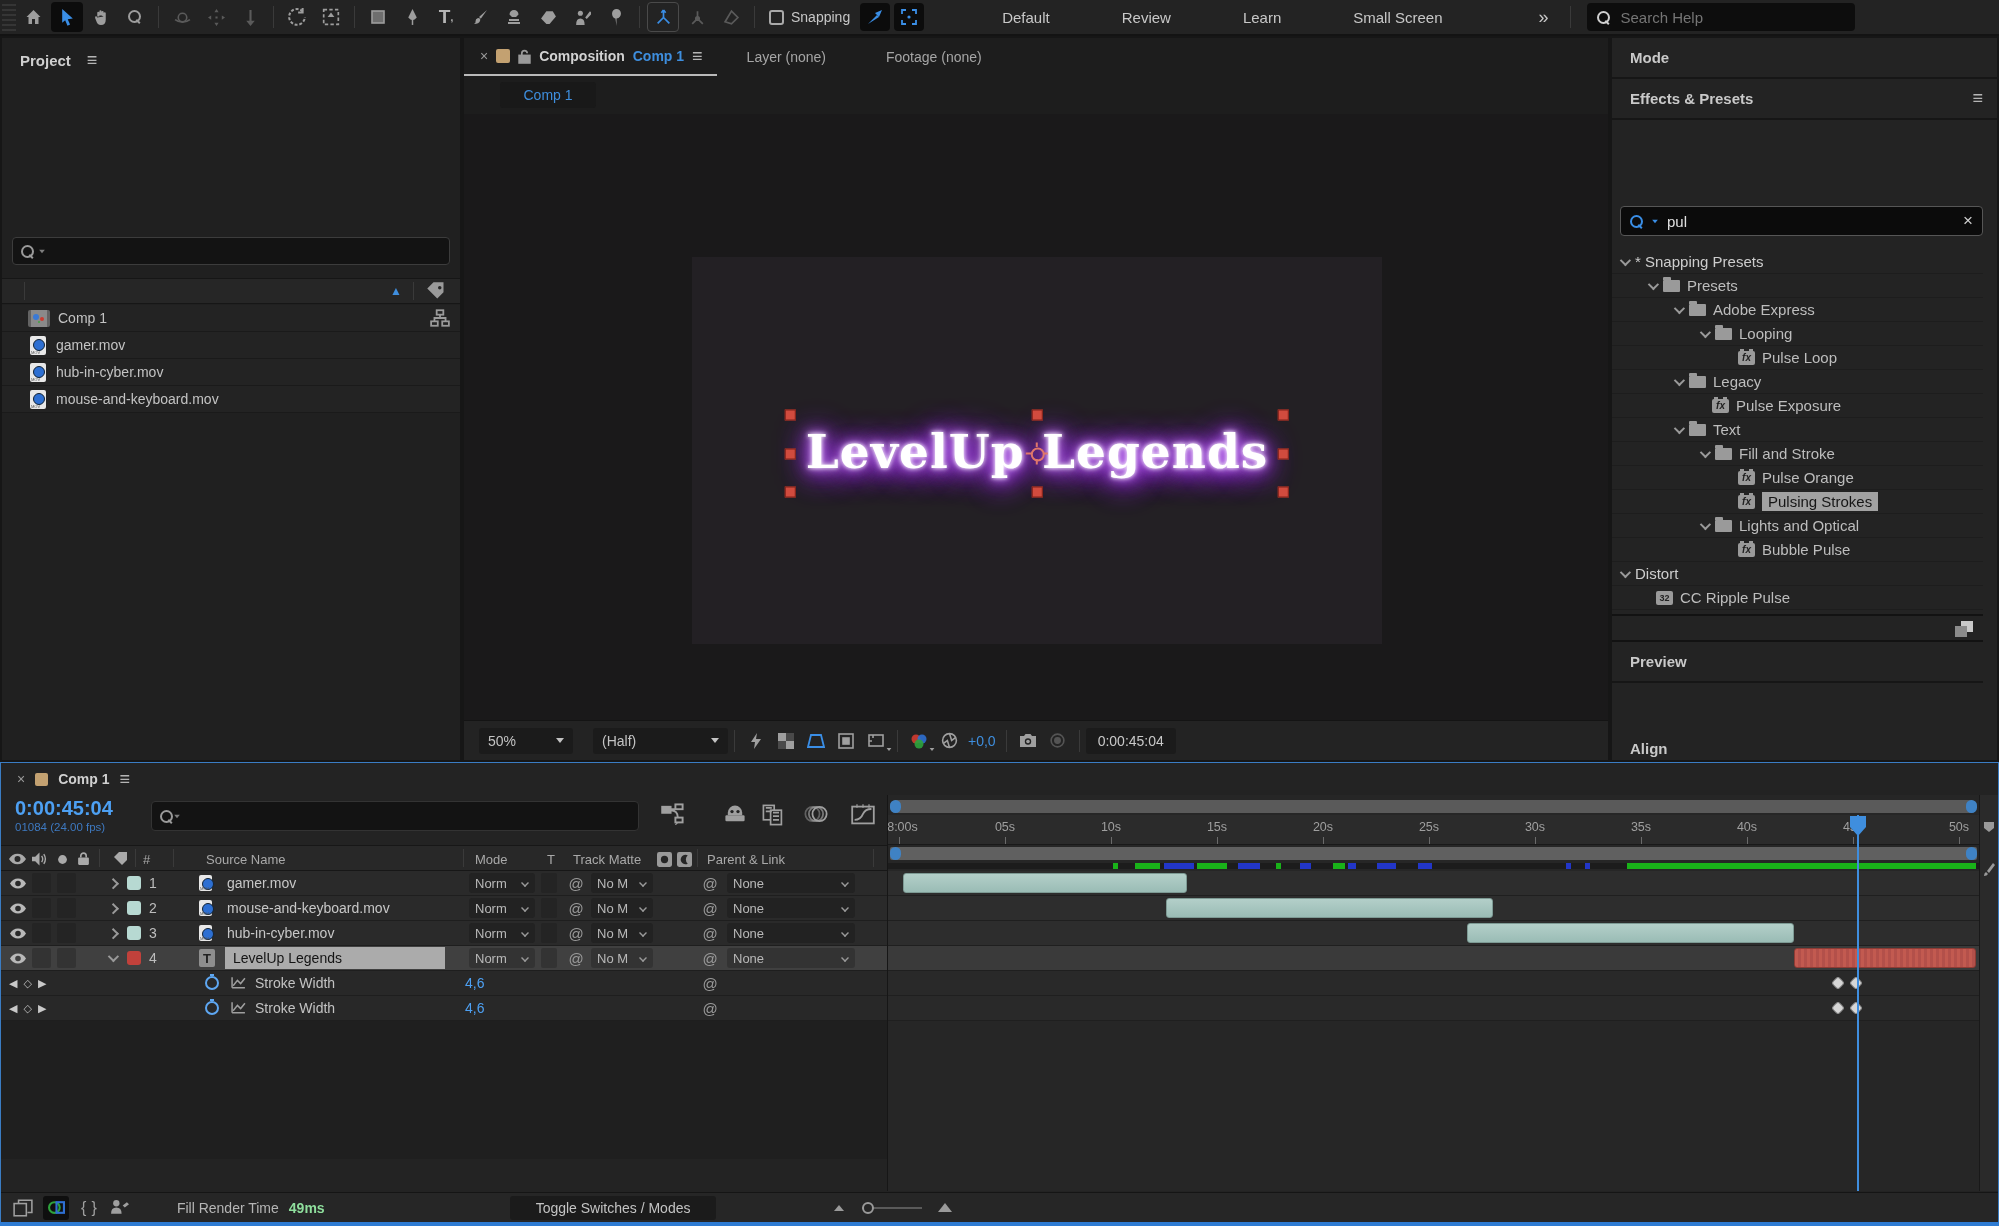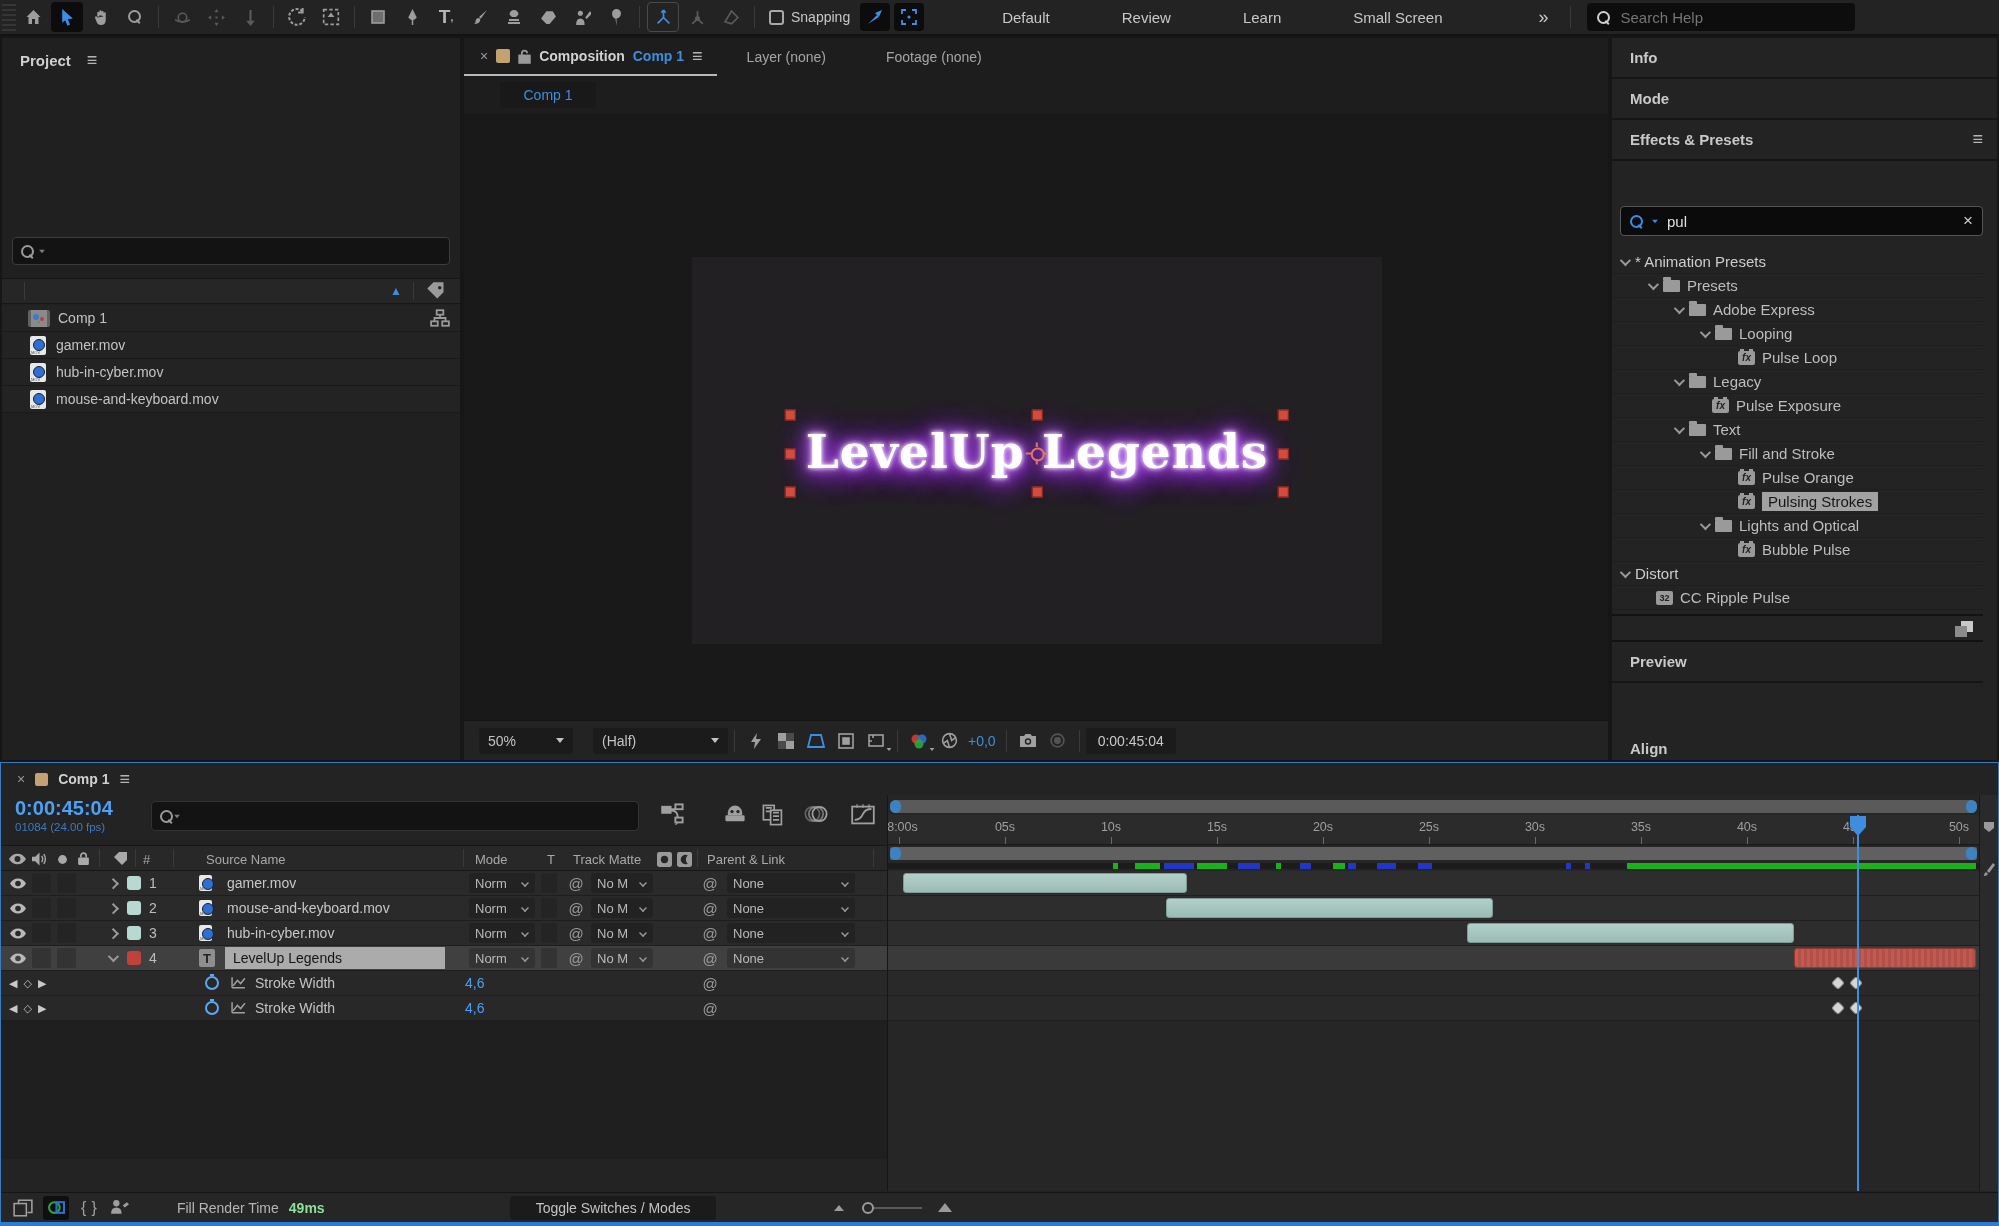--- a/index.html
+++ b/index.html
@@ -455,39 +455,36 @@
             <circle cx="8" cy="8" r="2.5" fill="currentColor"></circle>
           </svg>
       </div>
       <span class="tsep"></span>
       <div class="tcbox">0:00:45:04</div>
     </div>
   </div>
 
   <div id="rightcol" class="panel">
     <div class="rp-header">
-        <span>Info</span>
-      </div>
-    <div class="rp-header">
         <span>Mode</span>
       </div>
     <div class="rp-header slim">
       <span>Effects &amp; Presets</span>
       <span class="hamb">≡</span>
     </div>
     <div id="fx-search">
       <span class="mag"></span>
       <span class="caret" style="color:#3a8ee6;transform:scale(.7);"></span>
       <input value="pul" style="">
       <span style="color:#cfcfcf;font-size:17px;">×</span>
     </div>
 
     <div class="tree-row" style="top:212px;padding-left:8px;">
       <span class="chev"></span>
-      <span style="color:#cdcdcd;">* Animation Presets</span>
+      <span style="color:#cdcdcd;">* Snapping Presets</span>
     </div>
     <div class="tree-row" style="top:236px;padding-left:36px;">
       <span class="chev"></span>
         <span class="folder"></span>
       <span>Presets</span>
     </div>
     <div class="tree-row" style="top:260px;padding-left:62px;">
       <span class="chev"></span>
         <span class="folder"></span>
       <span>Adobe Express</span>

